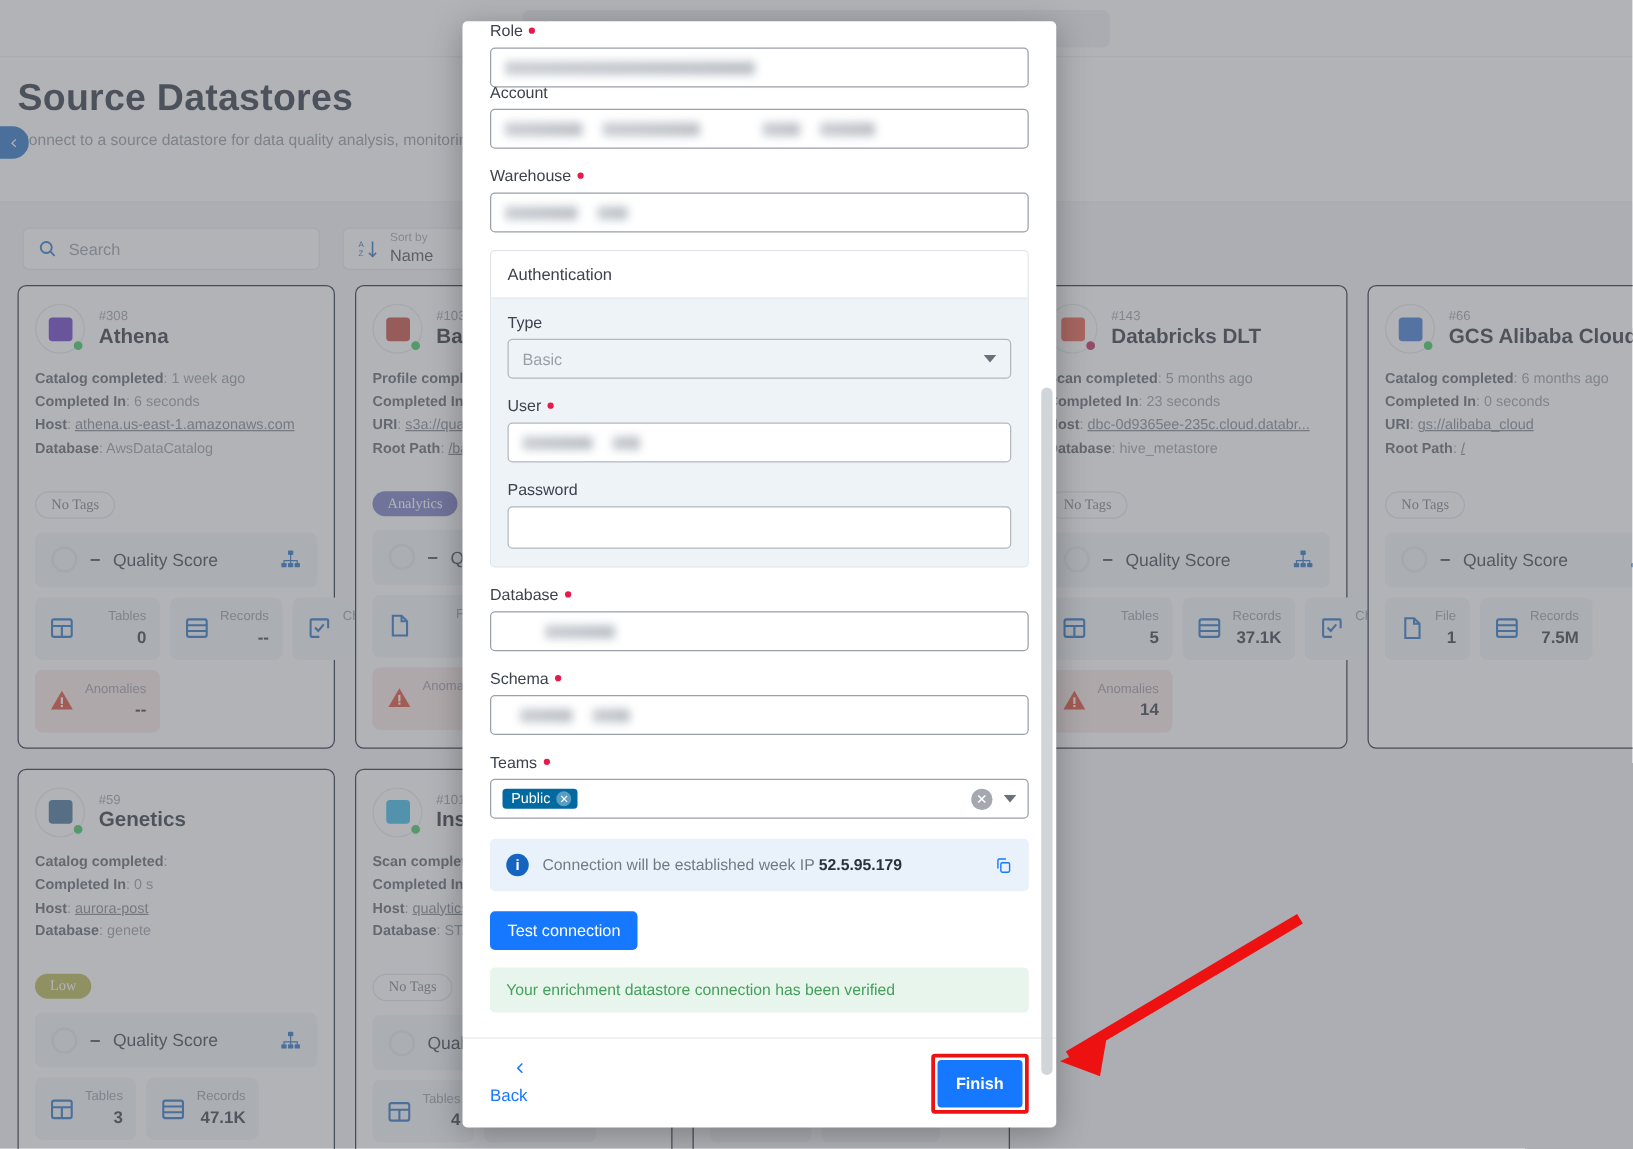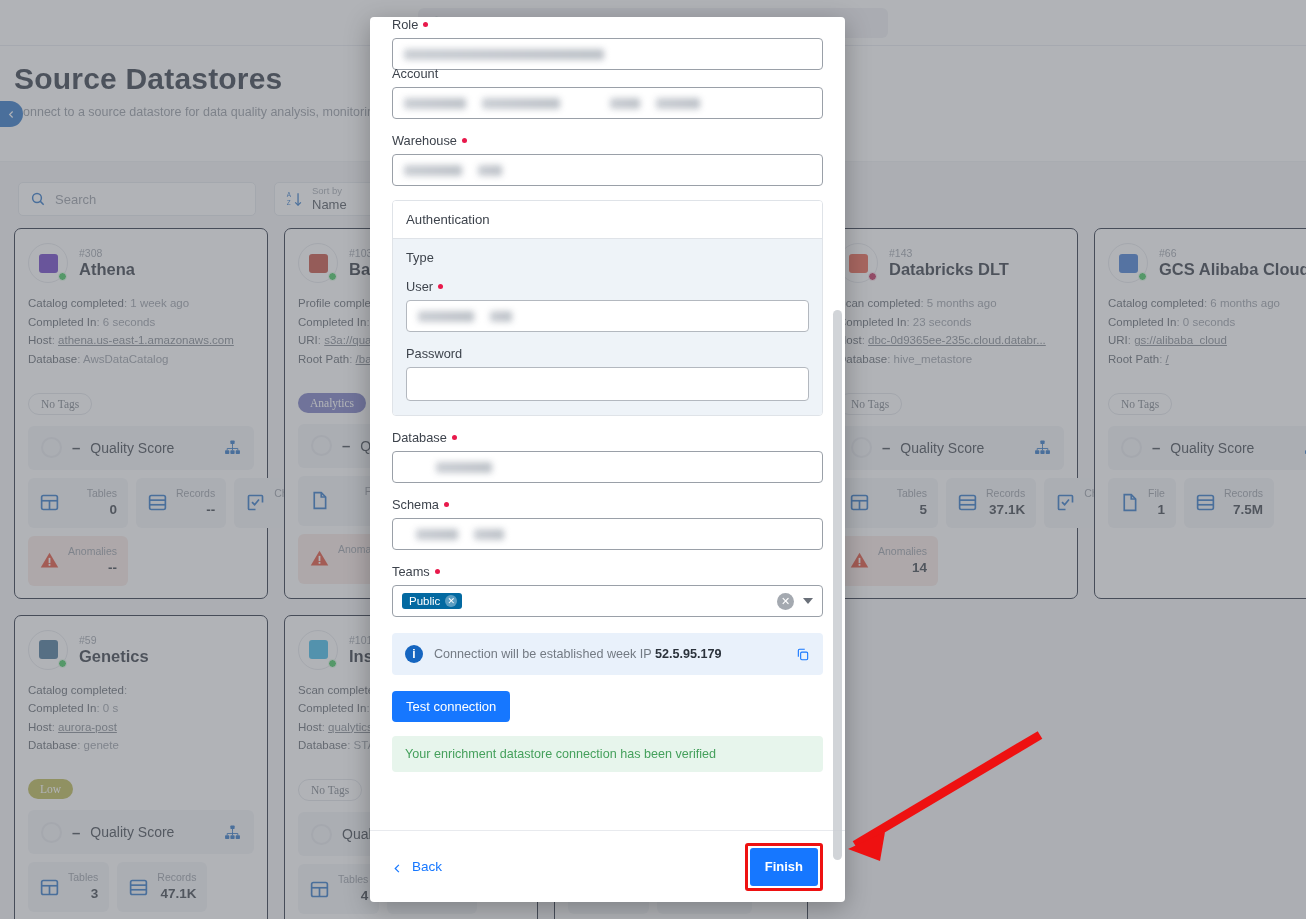--- a/index.html
+++ b/index.html
@@ -78,21 +78,21 @@
   .dot {
     position: absolute; right: 1px; bottom: 2px;
     width: 9px; height: 9px; border-radius: 50%; border: 1.5px solid #fff;
   }
   .card-id { font-size: 10.5px; color: #9298a1; }
   .card-name { font-size: 16.5px; font-weight: 700; color: #1d242f; margin-top: 1px;
                white-space: nowrap; overflow: hidden; text-overflow: ellipsis; max-width: 180px; }
   .meta { margin-top: 11px; }
   .meta-row { font-size: 11.5px; color: #8e949d; line-height: 1.62; white-space: nowrap;
               overflow: hidden; text-overflow: ellipsis; }
-  .meta-row b { color: #505760; font-weight: 400; }
+  .meta-row b { color: #505760; font-weight: 700; }
   .meta-row .lnk { color: #767d86; text-decoration: underline; }
   .tag {
     display: inline-block; margin-top: 24px; padding: 4px 12px;
     border-radius: 11px; font-size: 11.5px; font-family: Liberation Serif, serif;
   }
   .tag-none { border: 1px solid #dfe2e7; color: #6c737c; }
   .tag-analytics { background: #6b6fbd; color: #fff; }
   .tag-low { background: #b5b13e; color: #fff; }
 
   .qscore {
@@ -190,21 +190,21 @@
   .ok-bar {
     margin-top: 14px; background: #e7f5ec; border-radius: 4px; height: 36px;
     display: flex; align-items: center; padding: 0 13px;
     font-size: 12.6px; color: #45a05c;
   }
   .modal-foot {
     position: absolute; left: 0; right: 0; bottom: 0; height: 72px;
     border-top: 1px solid #e8eaee; padding: 0 22px;
     display: flex; align-items: center; justify-content: space-between;
   }
-  .back-link { display: flex; align-items: flex-end; gap: 9px; color: #1677ff; font-size: 13.5px; cursor: pointer; }
+  .back-link { display: flex; align-items: flex-end; gap: 9px; color: #1677ff; font-size: 13.5px; cursor: pointer; flex-direction: column; }
   .btn-finish {
     background: #1677ff; color: #fff; border: none; border-radius: 3px;
     height: 38px; padding: 0 15px; font-size: 13px; font-weight: 700;
     font-family: inherit; cursor: pointer;
   }
   .finish-wrap { border: 3px solid #ee1111; border-radius: 3px; padding: 2px; }
 
   
   .arrow-svg { position: absolute; inset: 0; pointer-events: none; }
   .scroll-thumb {
@@ -849,20 +849,24 @@
               <div class="blur" style="width:24px"></div>
           </div>
         </div>
       </div>
 
       <div class="auth-panel">
         <div class="auth-title">Authentication</div>
         <div class="auth-inner">
           <div>
             <div class="flabel">Type</div>
+            <div class="select">
+              <span>Basic</span>
+              <i class="caret"></i>
+            </div>
           </div>
           <div class="fld">
             <div class="flabel">
               <span>User</span>
               <i class="req"></i>
             </div>
             <div class="input inner">
               <div class="blur-row">
                 <div class="blur" style="width:56px"></div>
                   <div class="blur" style="width:22px"></div>

